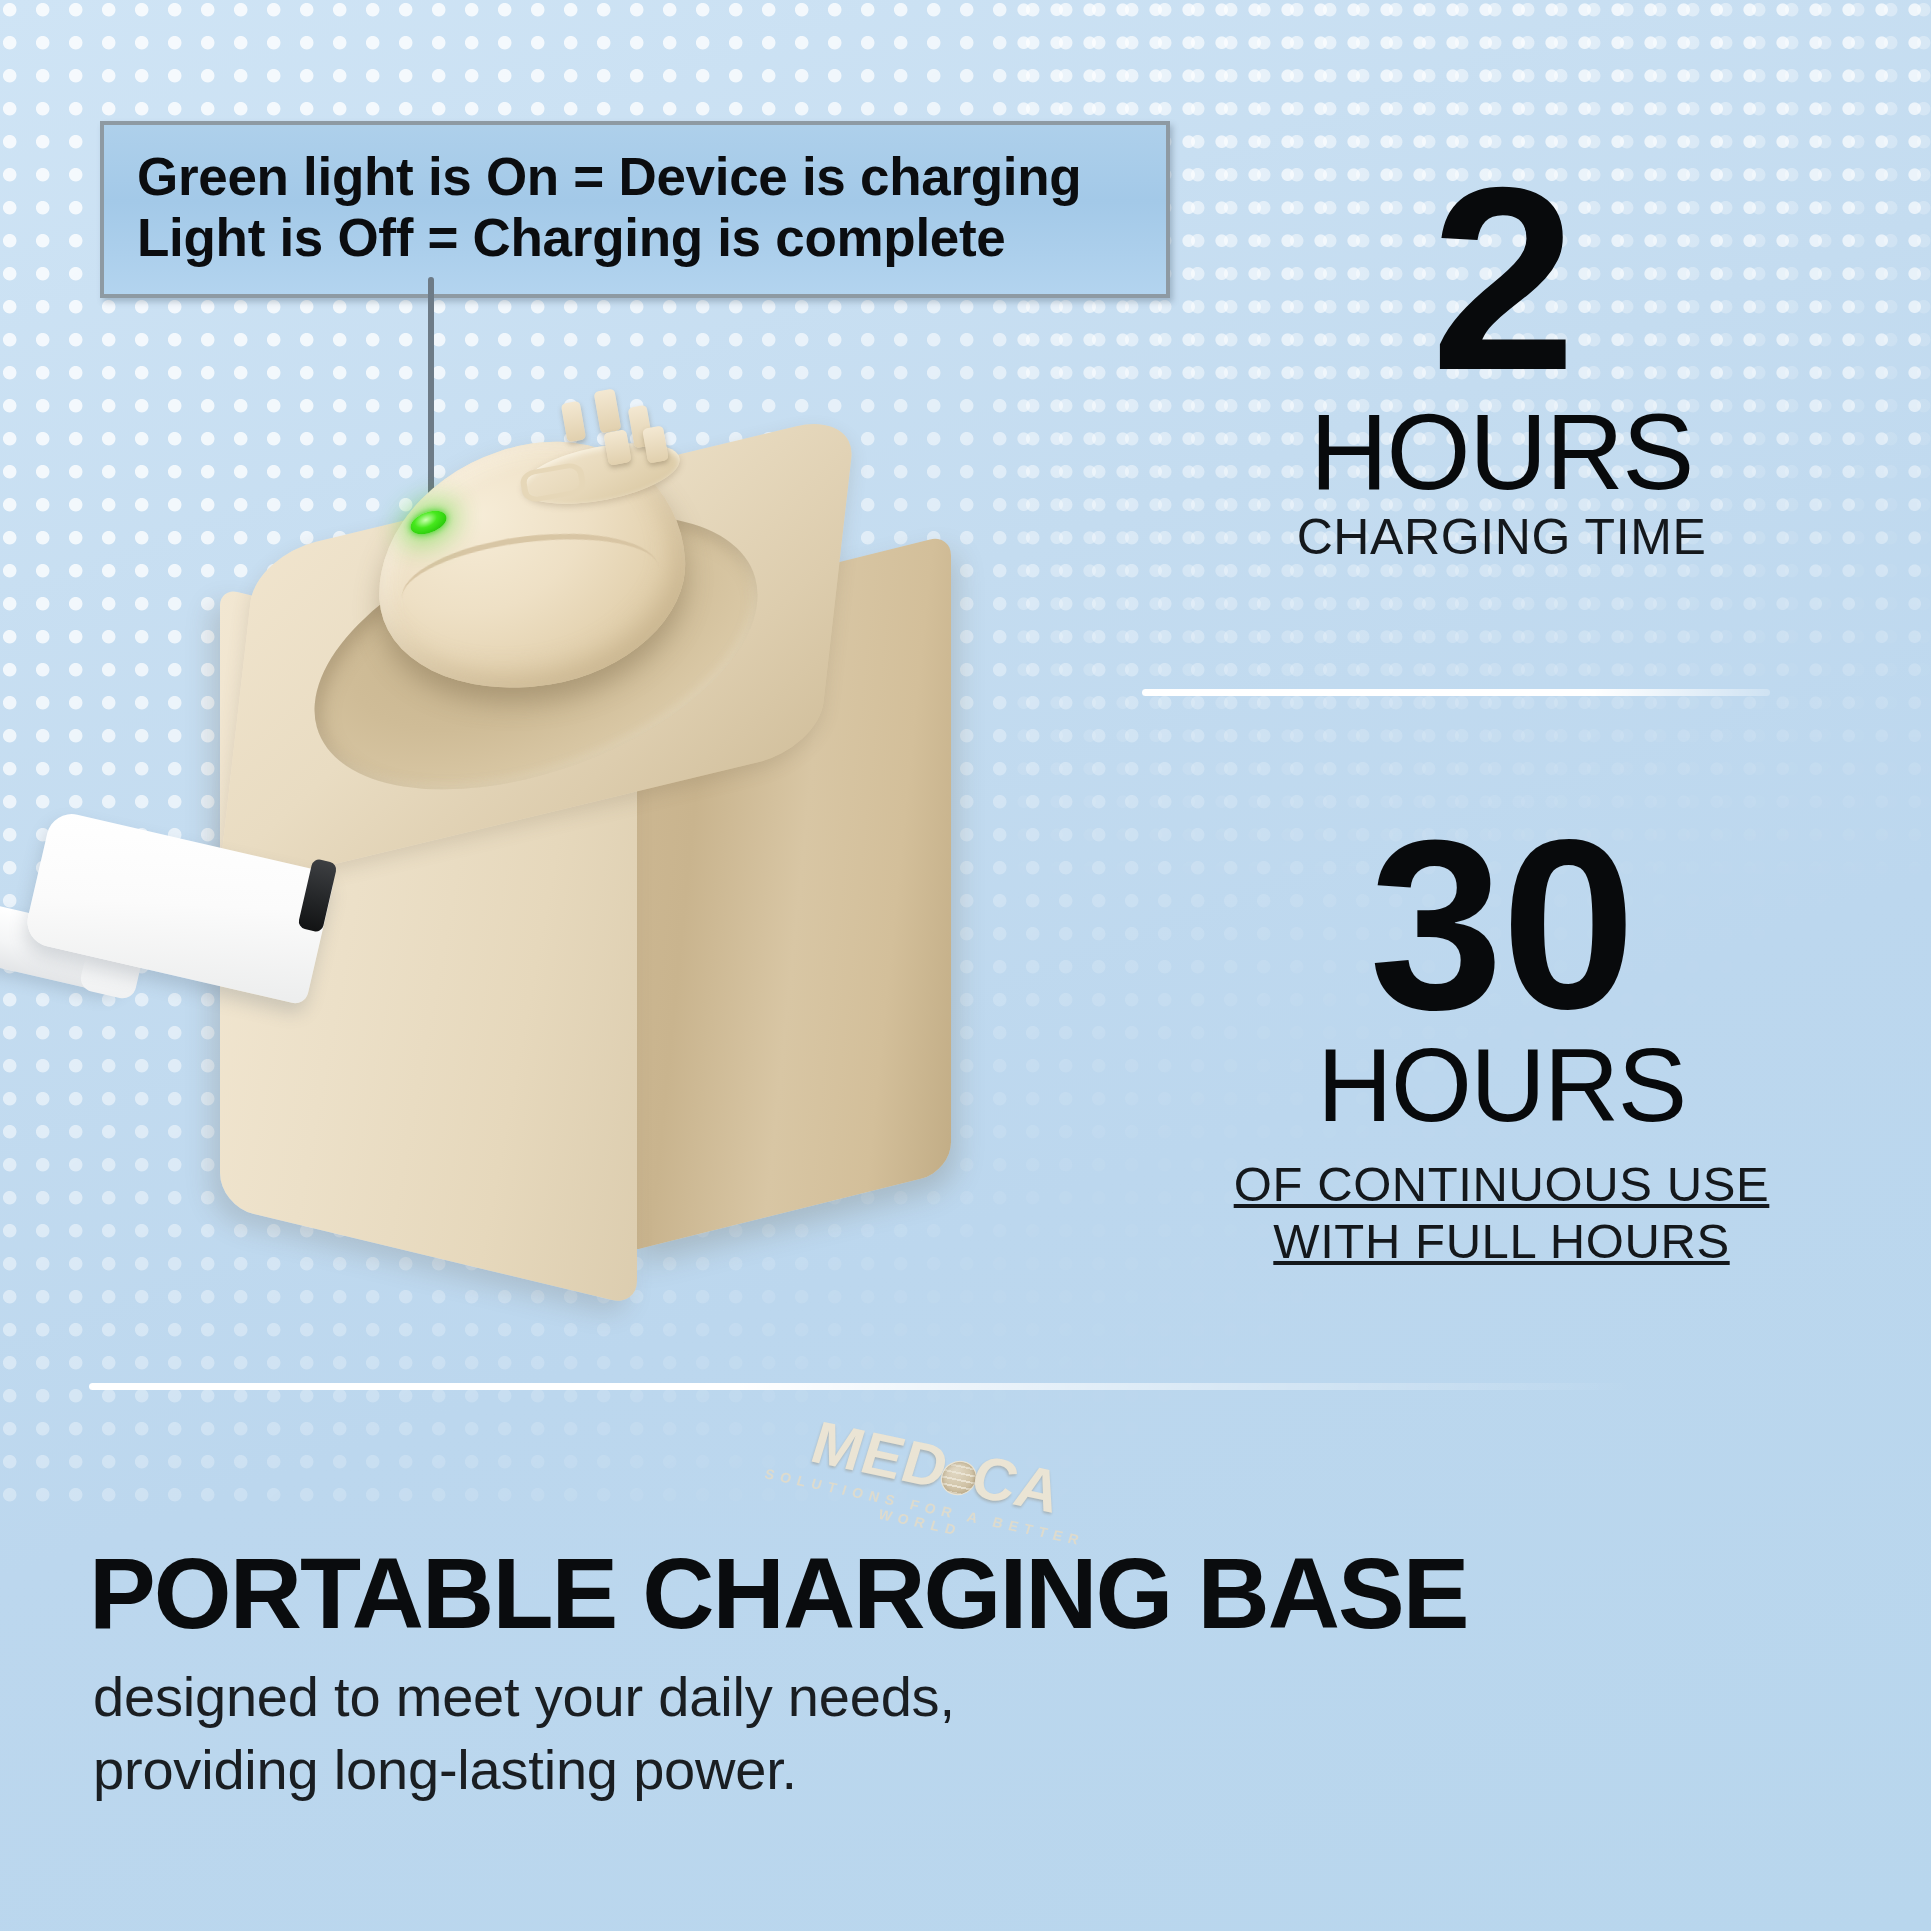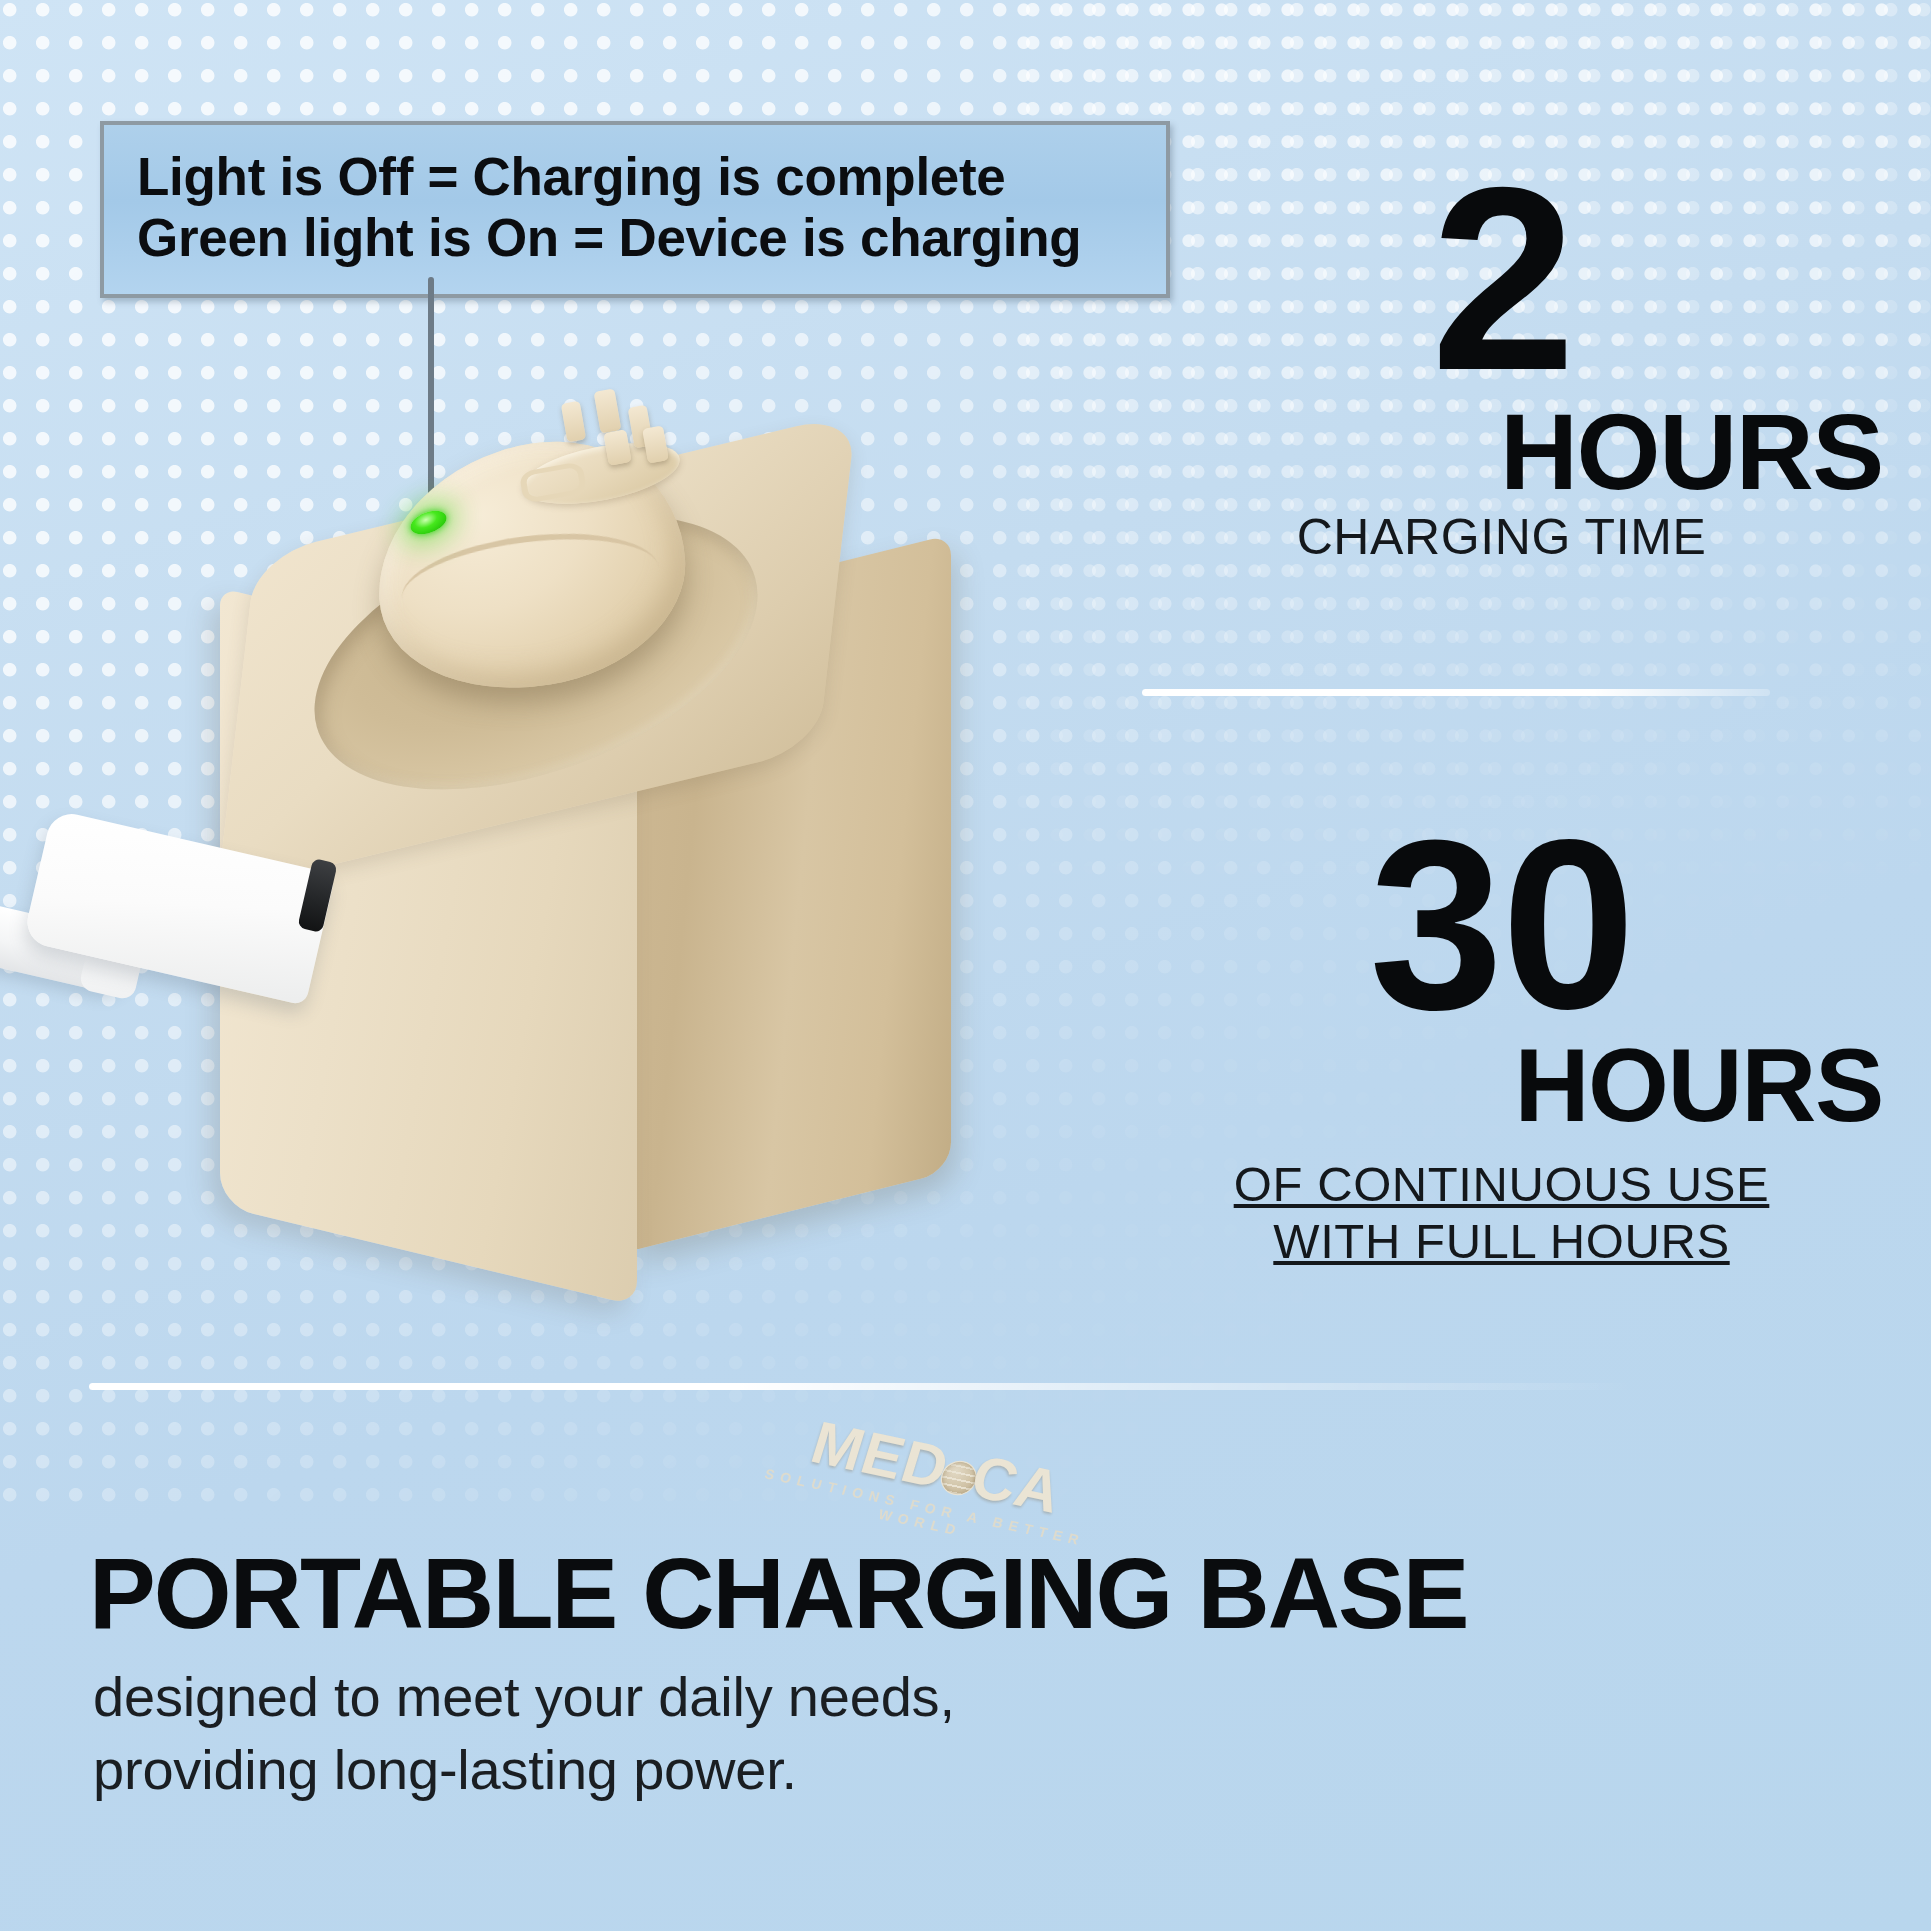--- a/index.html
+++ b/index.html
@@ -191,21 +191,21 @@
     font-size:14px;letter-spacing:6.3px;font-weight:bold;margin-top:5.8px;
     color:#e7dcc5;opacity:.85;
   }
 
   
   #stats{position:absolute;left:1120px;top:164px;width:763px;text-align:center;}
   .big-num{
     font-weight:bold;color:#080a0c;line-height:.88;letter-spacing:-3.9px;
   }
   .stat-hours{
-    font-weight:bold;color:#080a0c;letter-spacing:-1.4px;line-height:1;text-align:right;
+    font-weight:normal;color:#080a0c;letter-spacing:-1.4px;line-height:1;
   }
   .stat-sub{
     color:#14181c;line-height:1.16;letter-spacing:0.6px;
   }
   #stat1-num{font-size:261px;}
   #stat1-hours{font-size:108px;margin-top:3.9px;}
   #stat1-sub{font-size:50px;margin-top:2px;}
 
   #divider-mid{
     position:absolute;left:1142px;top:689px;width:628px;height:6.8px;
@@ -236,22 +236,22 @@
 </style>
 </head>
 <body>
 
 <div id="stage">
 
   <div class="dots"></div>
   <div class="dots2"></div>
 
   <div id="callout">
+    <div class="callout-line">Green light is On = Device is charging</div>
     <div class="callout-line">Light is Off = Charging is complete</div>
-    <div class="callout-line">Green light is On = Device is charging</div>
   </div>
   <div id="leader"></div>
   <div id="leader-dot">
       <i></i>
     </div>
 
   <div id="product">
     <div id="base-right"></div>
     <div id="base-front"></div>
     <div id="base-top"></div>

